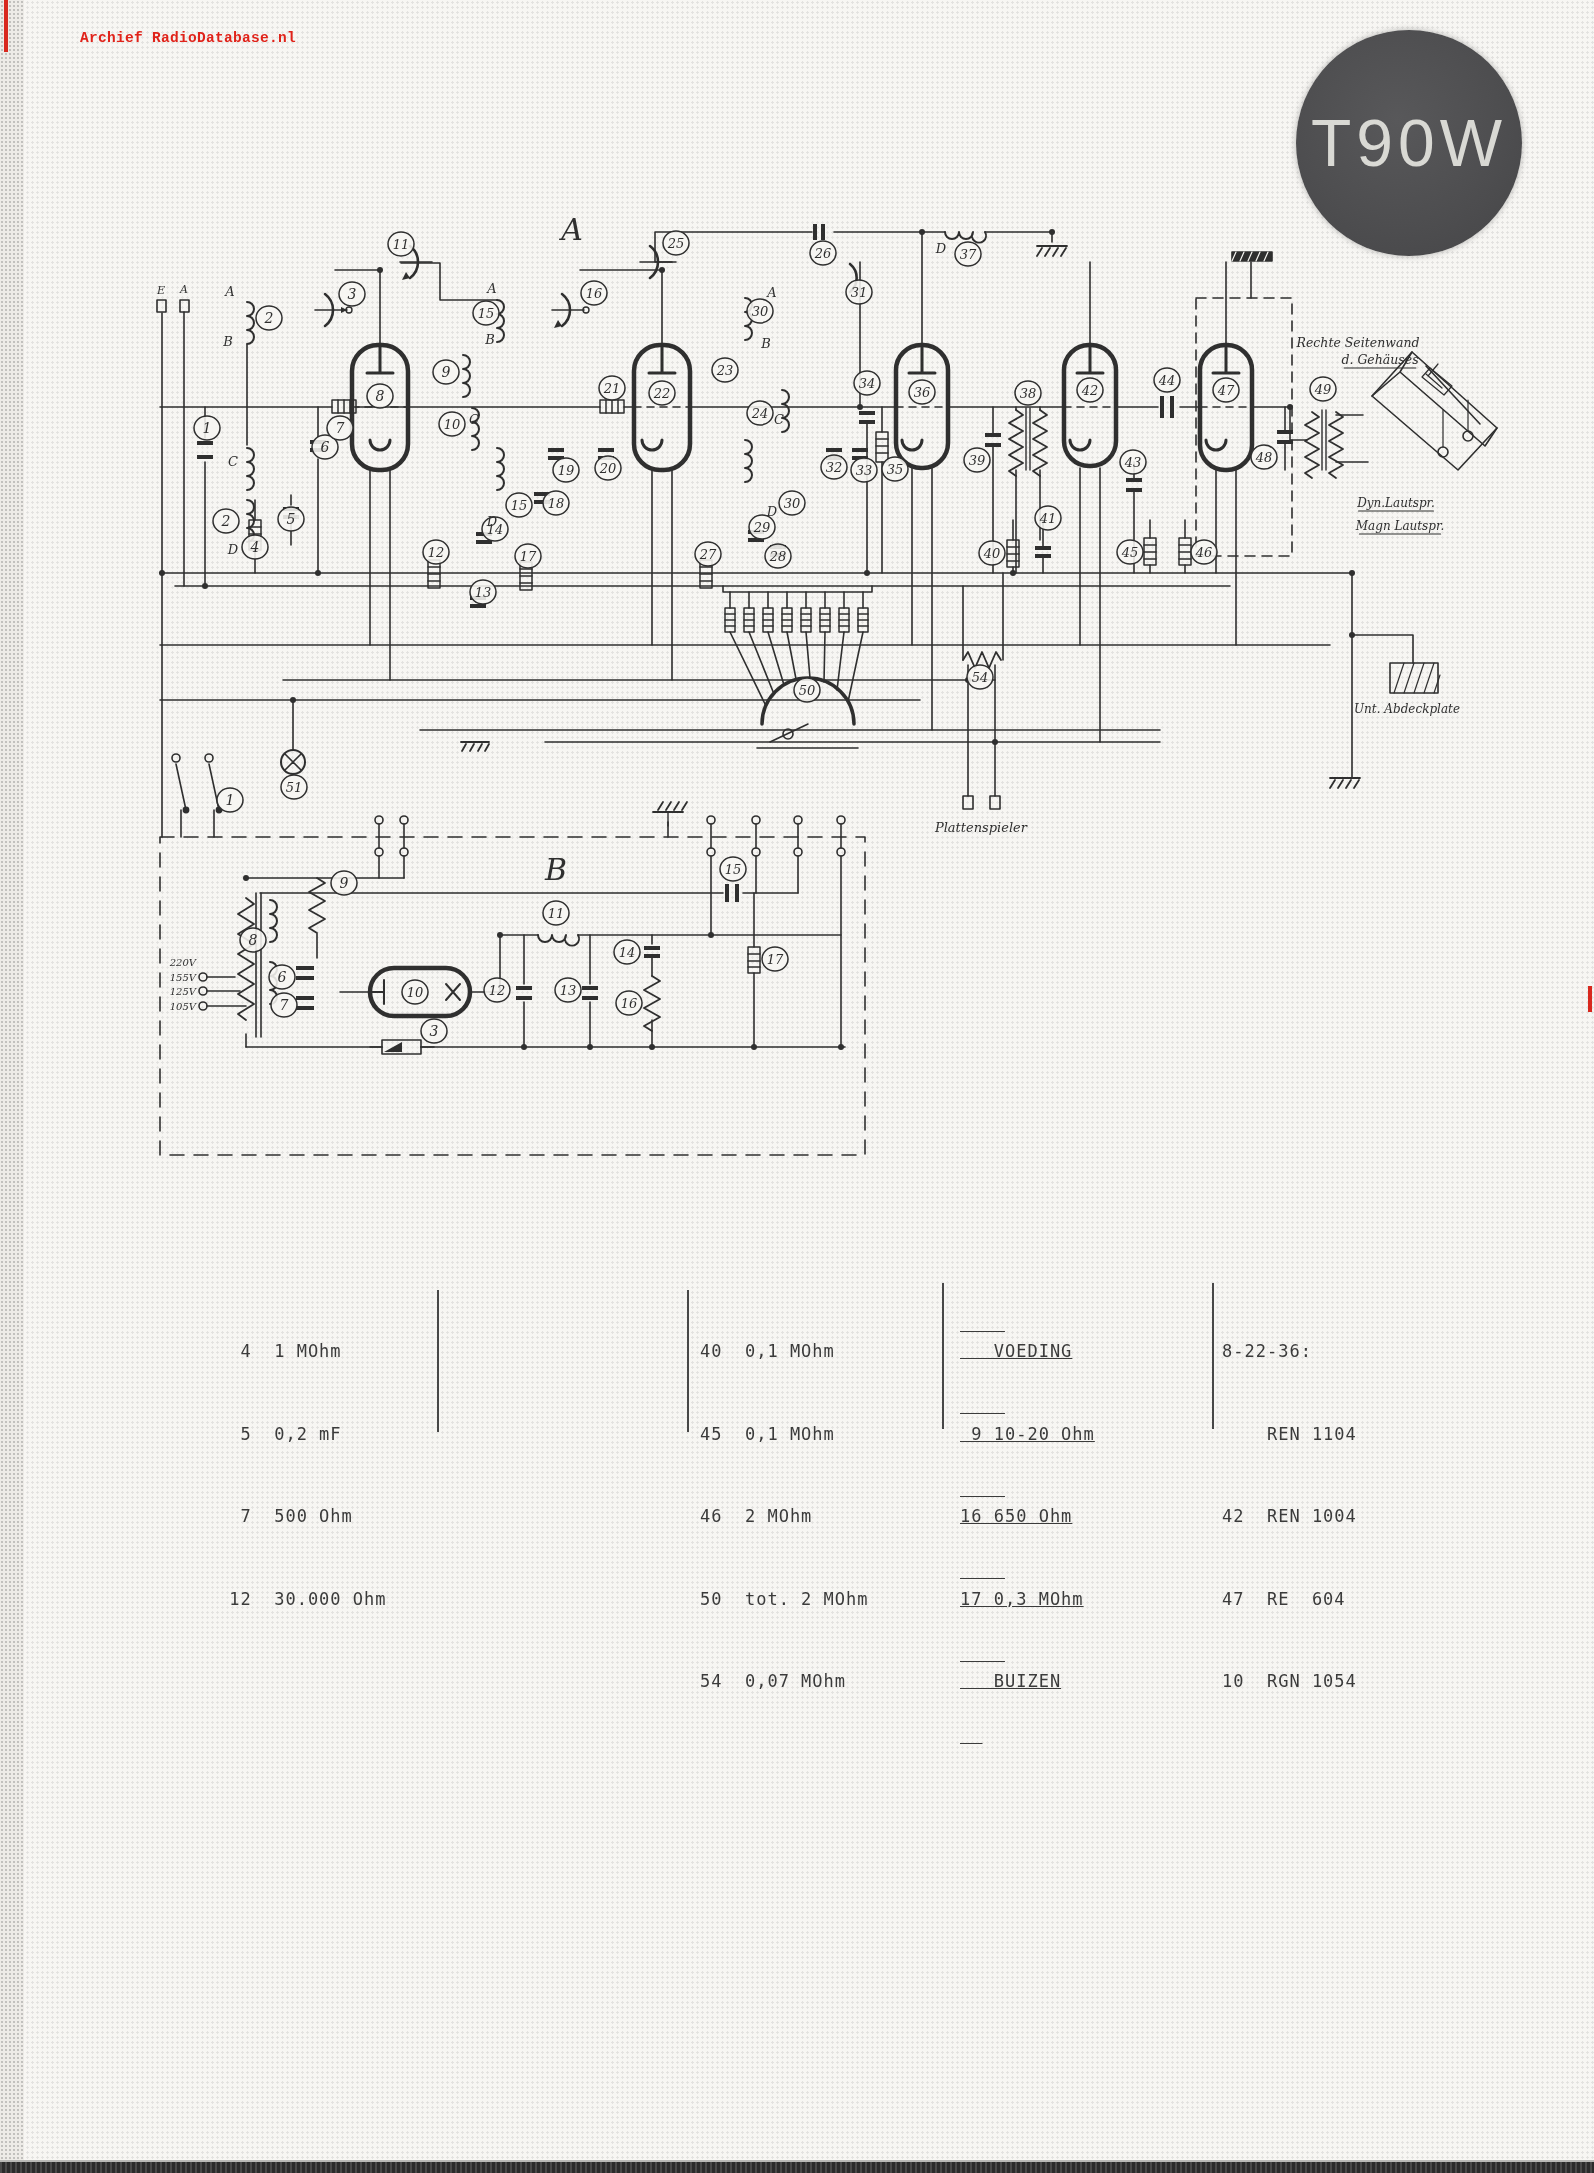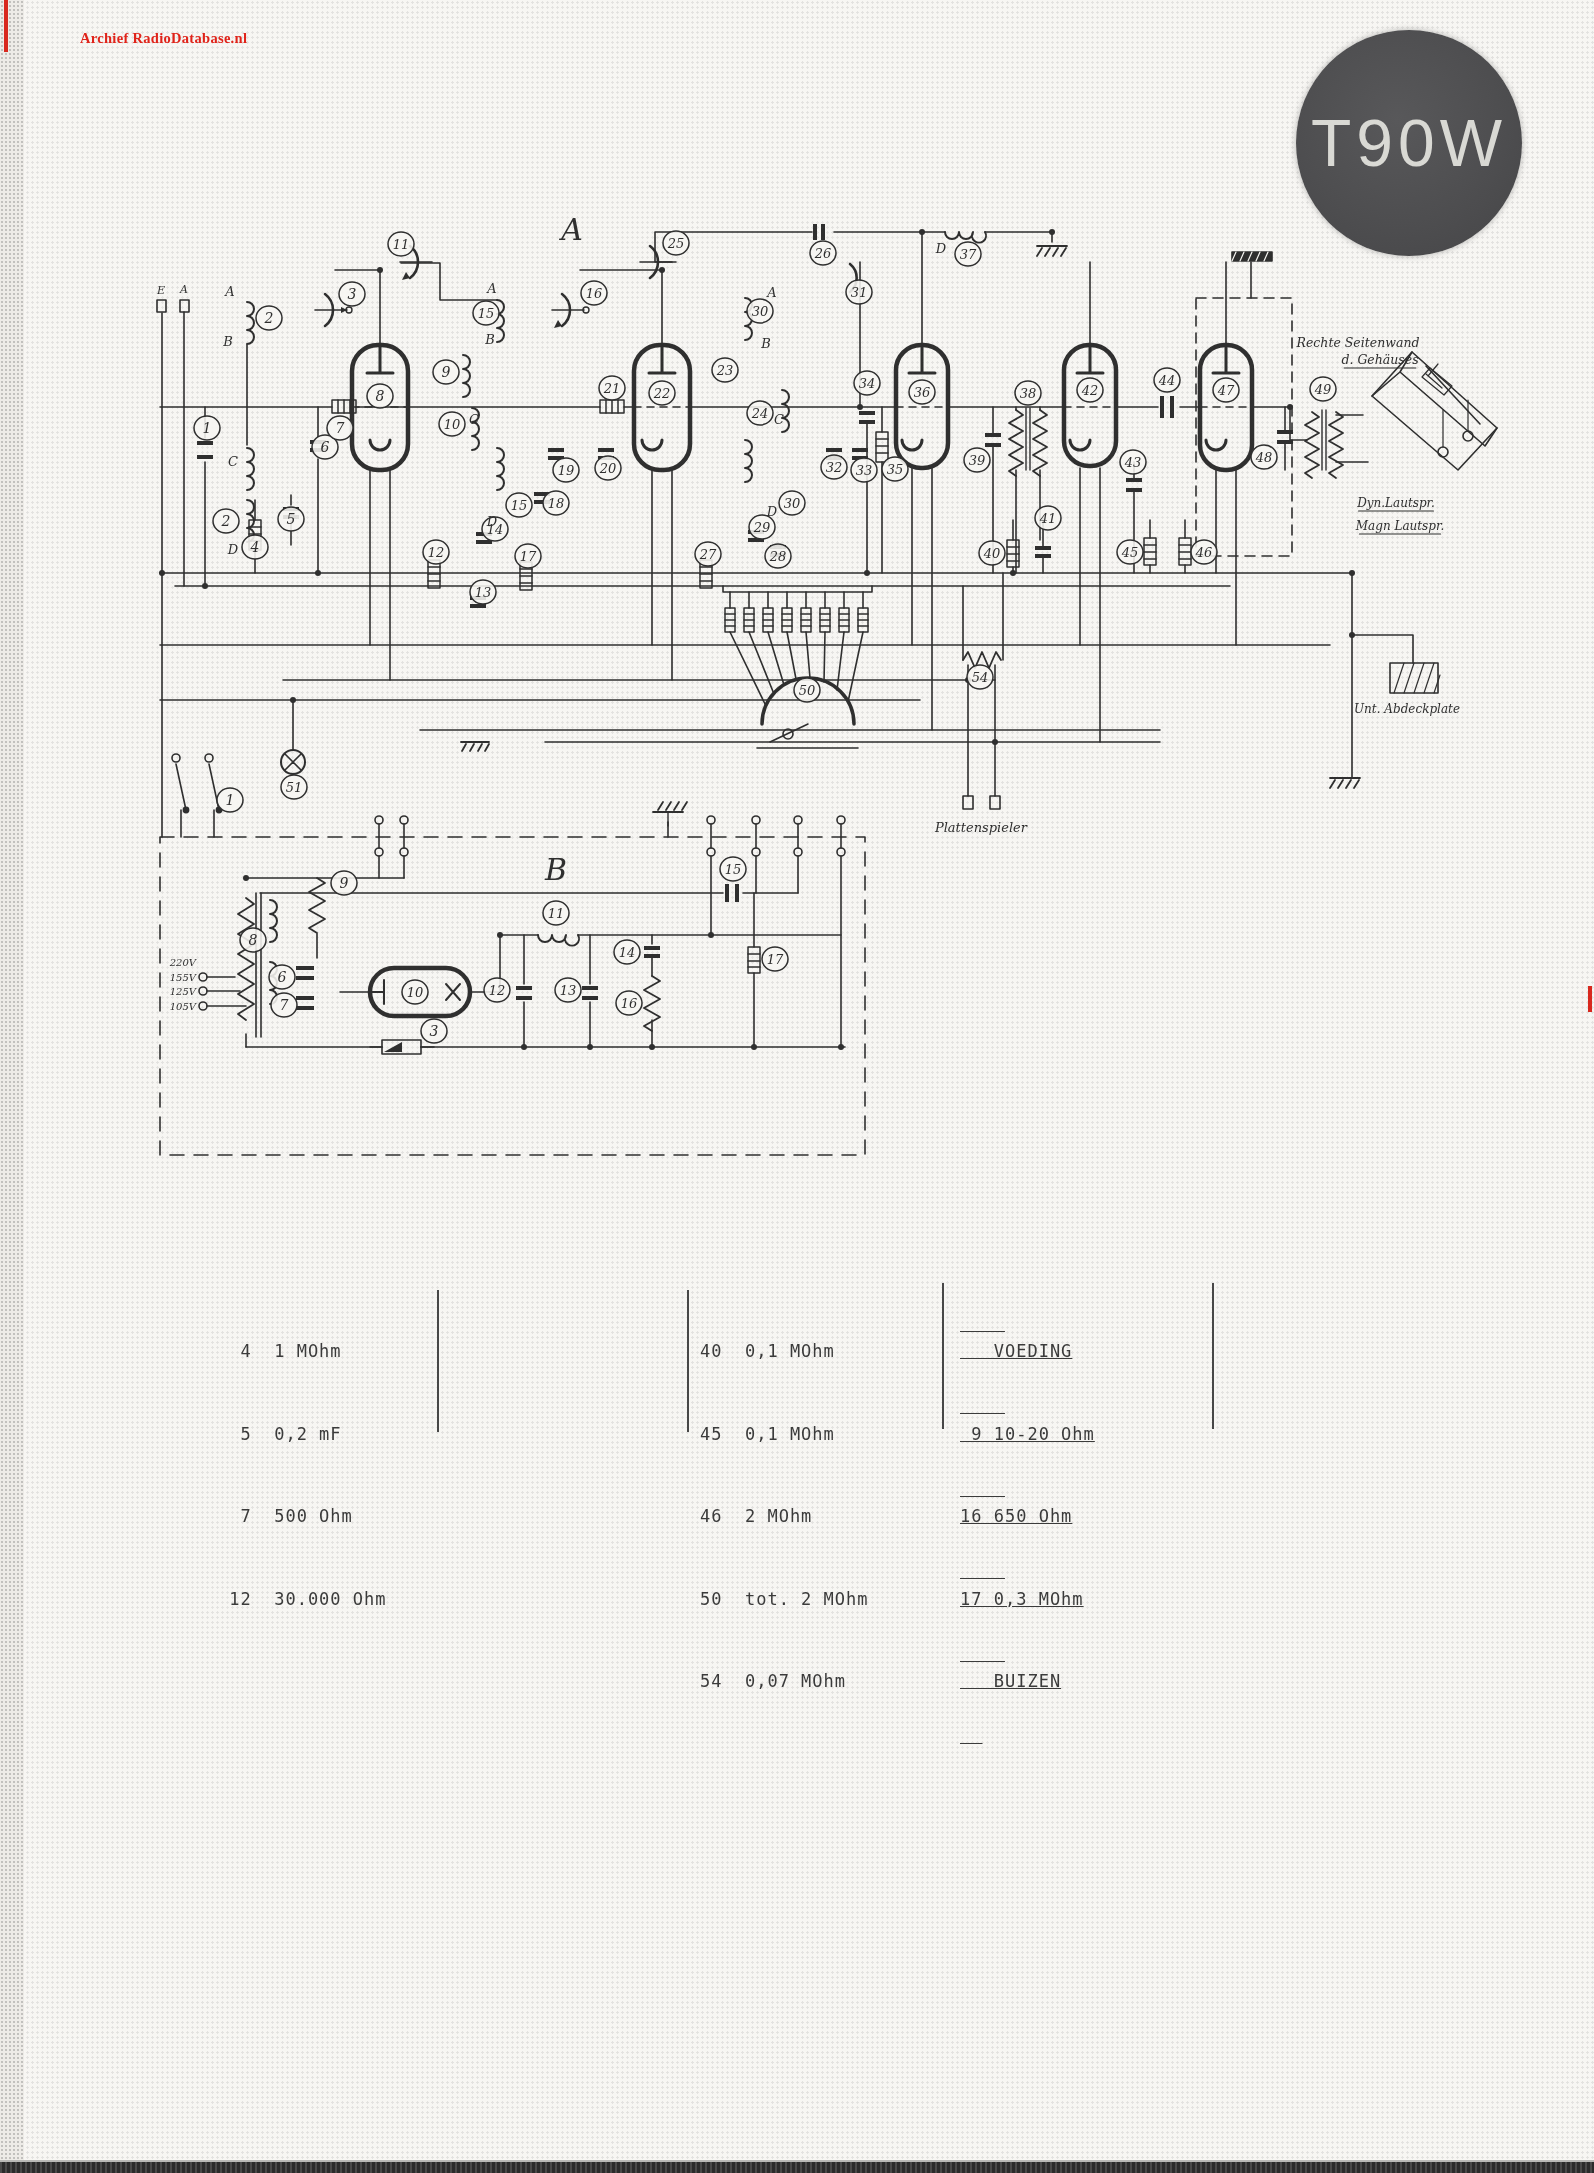--- a/index.html
+++ b/index.html
@@ -18,21 +18,21 @@
   }
   .red-mark-left{position:absolute;left:4px;top:0;width:4px;height:52px;background:#d8281e;}
   .red-mark-right{position:absolute;right:2px;top:986px;width:4px;height:26px;background:#d8281e;}
   .bottom-bar{position:absolute;left:0;bottom:0;width:100%;height:11px;background:#343434;
     background-image:repeating-linear-gradient(90deg,#4a4a4a 0 2px,#2b2b2b 2px 5px);}
   .bottom-hair{position:absolute;left:0;bottom:11px;width:100%;height:2px;background:#b9b9b6;}
 
   .watermark{
     position:absolute;left:80px;top:30px;
     color:#e0231a;font-size:14.5px;font-weight:bold;letter-spacing:0.3px;
-    font-family:Liberation Serif, serif;
+    font-family:Liberation Mono, monospace;
   }
   .badge{
     position:absolute;left:1296px;top:30px;width:226px;height:226px;border-radius:50%;
     background:radial-gradient(circle at 45% 40%, #58585a 0%, #4e4e50 55%, #454547 100%);
     display:flex;align-items:center;justify-content:center;
     box-shadow:0 0 6px rgba(60,60,60,.35);
   }
   .badge span{
     color:#d9d9d4;font-size:66px;letter-spacing:5px;font-weight:400;
     font-family:"Liberation Sans", sans-serif;
@@ -711,16 +711,23 @@
     <div>50  tot. 2 MOhm</div>
     <div>54  0,07 MOhm</div>
   </div>
   <div class="pcol" style="left:960px;text-decoration:underline;">
     <div>   VOEDING</div>
     <div> 9 10-20 Ohm</div>
     <div>16 650 Ohm</div>
     <div>17 0,3 MOhm</div>
     <div>   BUIZEN</div>
   </div>
+  <div class="pcol" style="left:1222px;">
+    <div>8-22-36:</div>
+    <div>    REN 1104</div>
+    <div>42  REN 1004</div>
+    <div>47  RE  604</div>
+    <div>10  RGN 1054</div>
+  </div>
 </div>
 
 <div class="bottom-hair"></div>
 <div class="bottom-bar"></div>
 
 </body></html>

